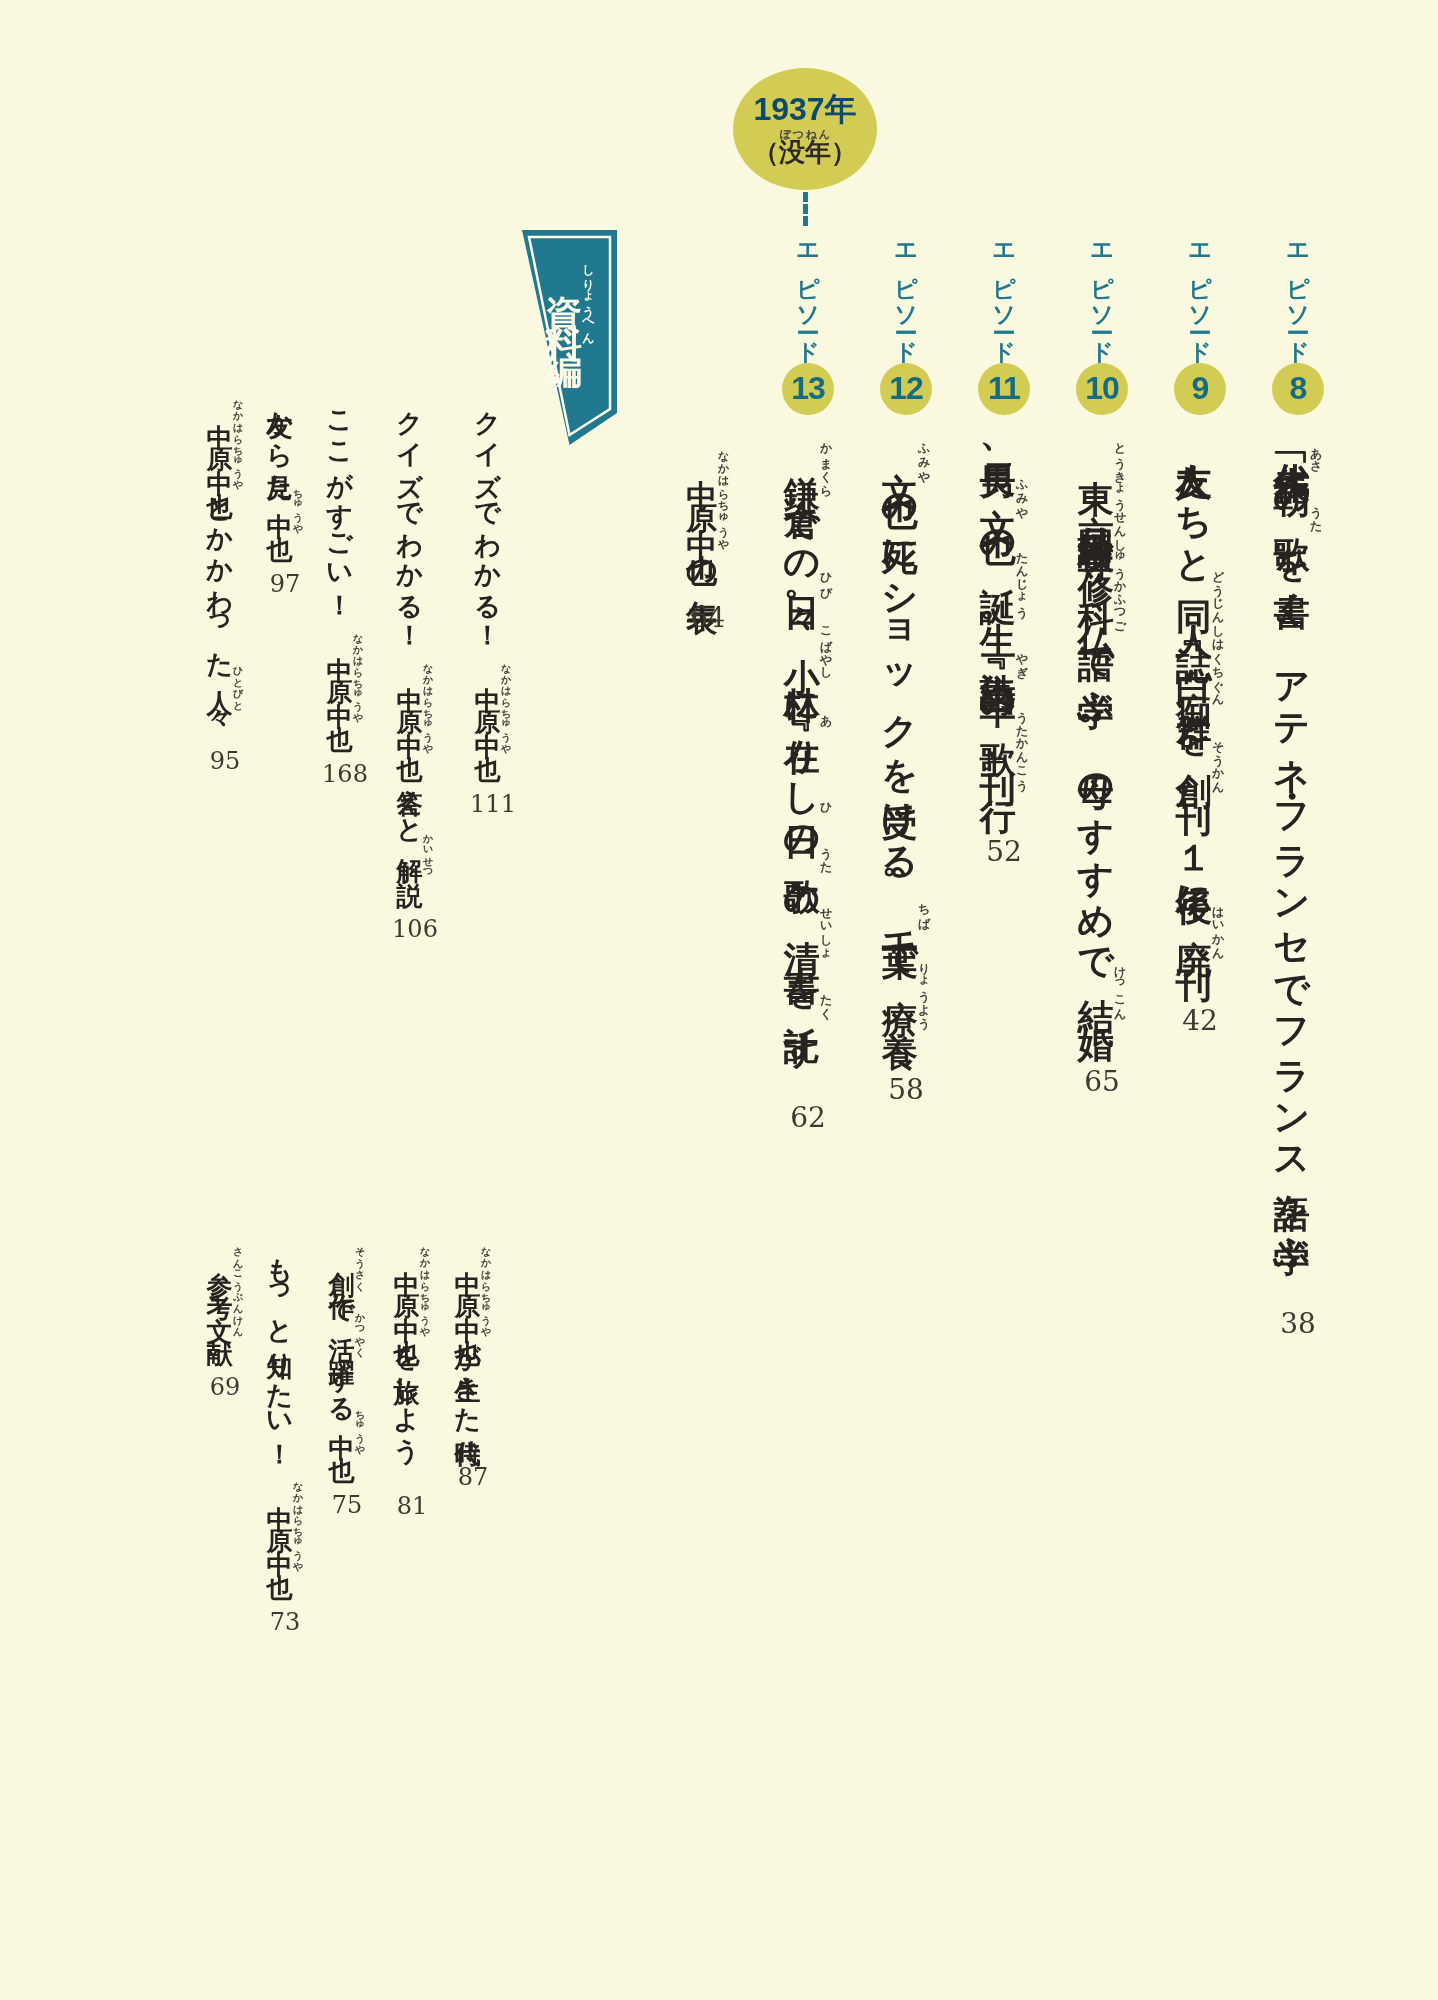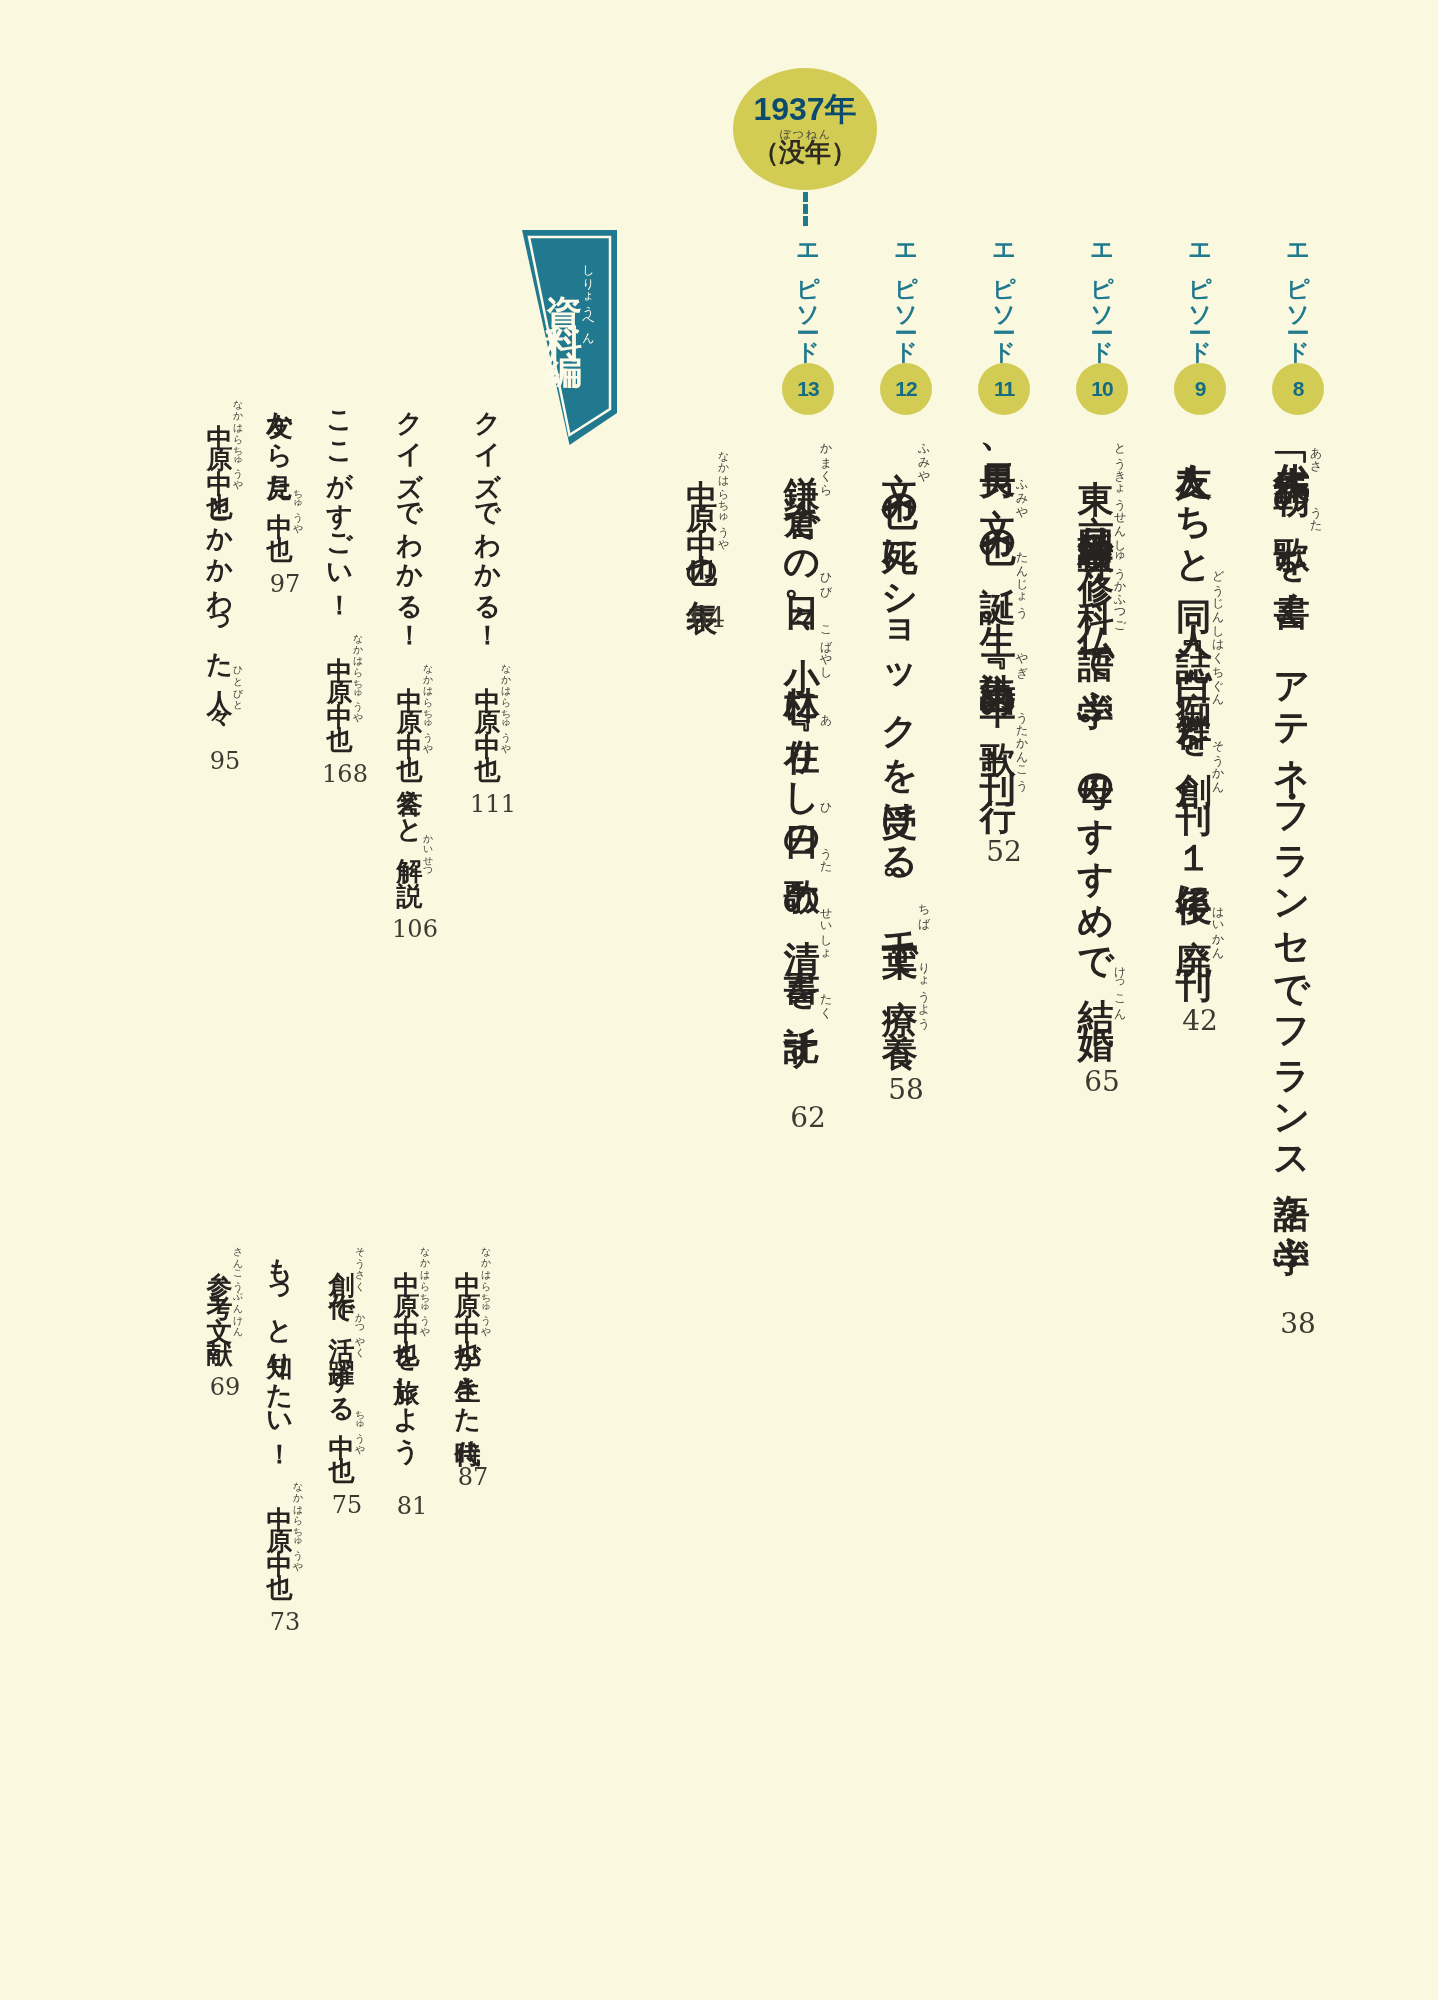--- a/index.html
+++ b/index.html
@@ -8,21 +8,21 @@
   }
   html,body{margin:0;padding:0;}
   body{
     width:1438px;height:2000px;position:relative;overflow:hidden;
     background:var(--bg);
     font-family:"Liberation Sans","DejaVu Sans",sans-serif;
     color:var(--ink);
   }
   .v{writing-mode:vertical-rl;text-orientation:mixed;}
   ruby{ruby-position:over;}
-  rt{font-weight:400;color:#45413a;letter-spacing:0;}
+  rt{font-weight:700;color:#45413a;letter-spacing:0;}
 
   
   .oval{
     position:absolute;left:733px;top:68px;width:144px;height:122px;
     background:var(--yellow);border-radius:50%;
     display:flex;flex-direction:column;align-items:center;justify-content:center;
     text-align:center;
   }
   .oval-year{font-size:32px;font-weight:700;line-height:1.05;color:#0c4a6e;}
   .oval-death{font-size:26px;font-weight:700;line-height:1.0;margin-top:2px;color:#2e2a22;}
@@ -42,21 +42,21 @@
   .banner-text rt{font-size:12px;color:var(--paper);}
 
   
   .col{position:absolute;display:flex;flex-direction:column;align-items:center;}
   .ep-label{
     font-size:23px;font-weight:700;color:var(--teal);letter-spacing:4px;line-height:1;
   }
   .badge{
     width:52px;height:52px;border-radius:50%;background:var(--yellow);
     margin-top:8px;display:flex;align-items:center;justify-content:center;
-    font-size:21px;font-weight:700;color:var(--numteal);letter-spacing:-1px;
+    font-size:32px;font-weight:700;color:var(--numteal);letter-spacing:-1px;
   }
   .title{line-height:1;}
   .g-episode .title{font-size:36px;font-weight:600;letter-spacing:2px;margin-top:20px;}
   .g-episode .title rt{font-size:12px;}
   .g-nenpyo .title{font-size:31px;font-weight:600;letter-spacing:2px;}
   .g-nenpyo .title rt{font-size:11px;}
   .g-toc .title{font-size:26px;font-weight:600;letter-spacing:1px;}
   .g-toc .title rt{font-size:10px;}
   .pgnum{
     font-family:"DejaVu Serif","Liberation Serif",serif;color:var(--pg);

